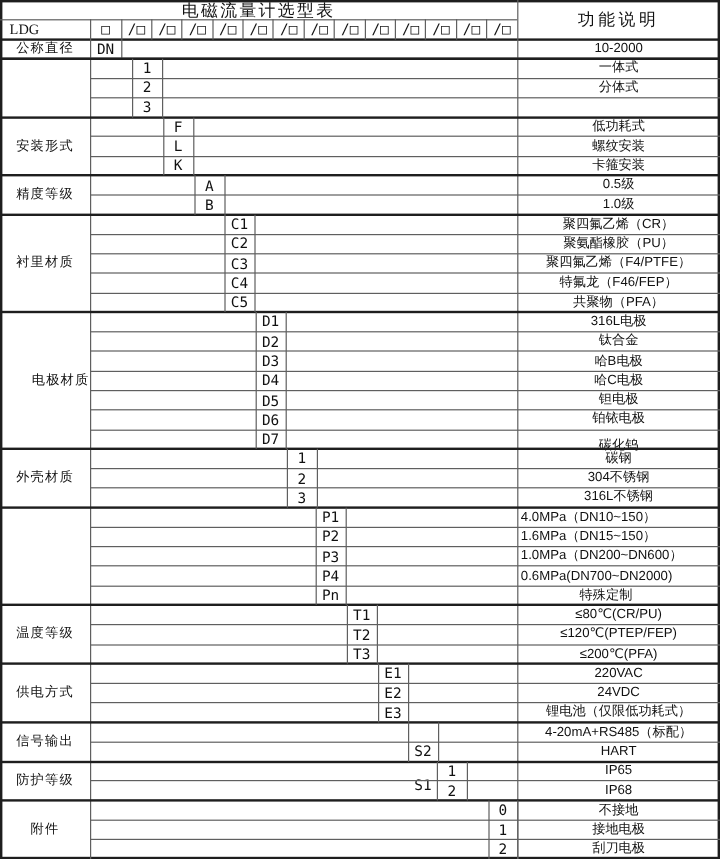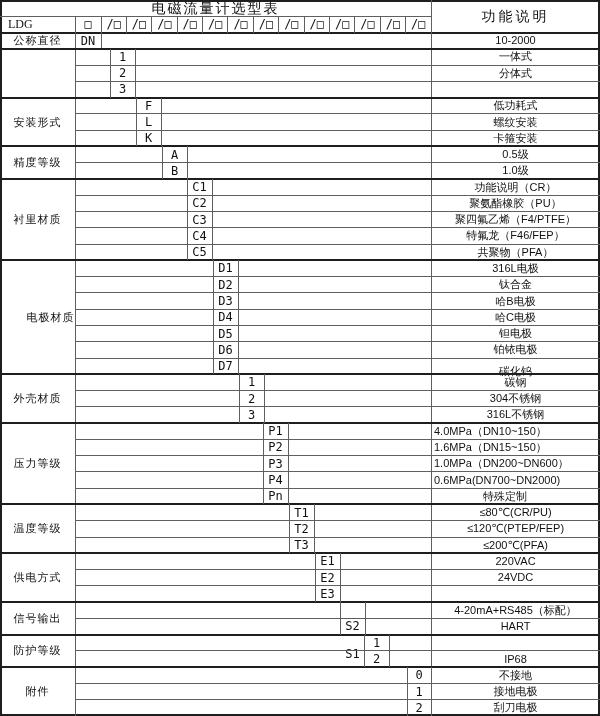--- a/index.html
+++ b/index.html
@@ -101,21 +101,21 @@
     <div class="cell code" style="left: 162px; top: 146.455px; width: 25px; height: 16.2727px;">A</div>
     <div class="cell desc" style="left: 431px; top: 146.455px; width: 169px; height: 16.2727px;">0.5级</div>
     <div class="ln" style="left: 75px; top: 162.227px; width: 525px; height: 1px; background: rgb(95, 95, 95);"></div>
     <div class="cell code" style="left: 162px; top: 162.727px; width: 25px; height: 16.2727px;">B</div>
     <div class="cell desc" style="left: 431px; top: 162.727px; width: 169px; height: 16.2727px;">1.0级</div>
     <div class="ln" style="left: 0px; top: 178px; width: 600px; height: 2px; background: rgb(30, 30, 30);"></div>
     <div class="ln" style="left: 161.5px; top: 146.455px; width: 1px; height: 32.5455px; background: rgb(95, 95, 95);"></div>
     <div class="ln" style="left: 186.5px; top: 146.455px; width: 1px; height: 32.5455px; background: rgb(95, 95, 95);"></div>
     <div class="cell cat" style="left: 0px; top: 179px; width: 75px; height: 81.3636px;">衬里材质</div>
     <div class="cell code" style="left: 187px; top: 179px; width: 25px; height: 16.2727px;">C1</div>
-    <div class="cell desc" style="left: 431px; top: 179px; width: 169px; height: 16.2727px;">功能说明（CR）</div>
+    <div class="cell desc" style="left: 431px; top: 179px; width: 169px; height: 16.2727px;">聚四氟乙烯（CR）</div>
     <div class="ln" style="left: 75px; top: 194.773px; width: 525px; height: 1px; background: rgb(95, 95, 95);"></div>
     <div class="cell code" style="left: 187px; top: 195.273px; width: 25px; height: 16.2727px;">C2</div>
     <div class="cell desc" style="left: 431px; top: 195.273px; width: 169px; height: 16.2727px;">聚氨酯橡胶（PU）</div>
     <div class="ln" style="left: 75px; top: 211.045px; width: 525px; height: 1px; background: rgb(95, 95, 95);"></div>
     <div class="cell code" style="left: 187px; top: 211.545px; width: 25px; height: 16.2727px;">C3</div>
     <div class="cell desc" style="left: 431px; top: 211.545px; width: 169px; height: 16.2727px;">聚四氟乙烯（F4/PTFE）</div>
     <div class="ln" style="left: 75px; top: 227.318px; width: 525px; height: 1px; background: rgb(95, 95, 95);"></div>
     <div class="cell code" style="left: 187px; top: 227.818px; width: 25px; height: 16.2727px;">C4</div>
     <div class="cell desc" style="left: 431px; top: 227.818px; width: 169px; height: 16.2727px;">特氟龙（F46/FEP）</div>
     <div class="ln" style="left: 75px; top: 243.591px; width: 525px; height: 1px; background: rgb(95, 95, 95);"></div>
@@ -153,21 +153,20 @@
     <div class="cell desc" style="left: 431px; top: 374.273px; width: 169px; height: 16.2727px;">碳钢</div>
     <div class="ln" style="left: 75px; top: 390.045px; width: 525px; height: 1px; background: rgb(95, 95, 95);"></div>
     <div class="cell code" style="left: 239px; top: 390.545px; width: 25px; height: 16.2727px;">2</div>
     <div class="cell desc" style="left: 431px; top: 390.545px; width: 169px; height: 16.2727px;">304不锈钢</div>
     <div class="ln" style="left: 75px; top: 406.318px; width: 525px; height: 1px; background: rgb(95, 95, 95);"></div>
     <div class="cell code" style="left: 239px; top: 406.818px; width: 25px; height: 16.2727px;">3</div>
     <div class="cell desc" style="left: 431px; top: 406.818px; width: 169px; height: 16.2727px;">316L不锈钢</div>
     <div class="ln" style="left: 0px; top: 422.091px; width: 600px; height: 2px; background: rgb(30, 30, 30);"></div>
     <div class="ln" style="left: 238.5px; top: 374.273px; width: 1px; height: 48.8182px; background: rgb(95, 95, 95);"></div>
     <div class="ln" style="left: 263.5px; top: 374.273px; width: 1px; height: 48.8182px; background: rgb(95, 95, 95);"></div>
-    <div class="cell cat" style="left: 0px; top: 423.091px; width: 75px; height: 81.3636px;">压力等级</div>
     <div class="cell code" style="left: 263px; top: 423.091px; width: 25px; height: 16.2727px;">P1</div>
     <div class="cell desc left" style="left: 431px; top: 423.091px; width: 169px; height: 16.2727px;">4.0MPa（DN10~150）</div>
     <div class="ln" style="left: 75px; top: 438.864px; width: 525px; height: 1px; background: rgb(95, 95, 95);"></div>
     <div class="cell code" style="left: 263px; top: 439.364px; width: 25px; height: 16.2727px;">P2</div>
     <div class="cell desc left" style="left: 431px; top: 439.364px; width: 169px; height: 16.2727px;">1.6MPa（DN15~150）</div>
     <div class="ln" style="left: 75px; top: 455.136px; width: 525px; height: 1px; background: rgb(95, 95, 95);"></div>
     <div class="cell code" style="left: 263px; top: 455.636px; width: 25px; height: 16.2727px;">P3</div>
     <div class="cell desc left" style="left: 431px; top: 455.636px; width: 169px; height: 16.2727px;">1.0MPa（DN200~DN600）</div>
     <div class="ln" style="left: 75px; top: 471.409px; width: 525px; height: 1px; background: rgb(95, 95, 95);"></div>
     <div class="cell code" style="left: 263px; top: 471.909px; width: 25px; height: 16.2727px;">P4</div>
@@ -191,34 +190,36 @@
     <div class="ln" style="left: 288.5px; top: 504.455px; width: 1px; height: 48.8182px; background: rgb(95, 95, 95);"></div>
     <div class="ln" style="left: 313.5px; top: 504.455px; width: 1px; height: 48.8182px; background: rgb(95, 95, 95);"></div>
     <div class="cell cat" style="left: 0px; top: 553.273px; width: 75px; height: 48.8182px;">供电方式</div>
     <div class="cell code" style="left: 315px; top: 553.273px; width: 25px; height: 16.2727px;">E1</div>
     <div class="cell desc" style="left: 431px; top: 553.273px; width: 169px; height: 16.2727px;">220VAC</div>
     <div class="ln" style="left: 75px; top: 569.045px; width: 525px; height: 1px; background: rgb(95, 95, 95);"></div>
     <div class="cell code" style="left: 315px; top: 569.545px; width: 25px; height: 16.2727px;">E2</div>
     <div class="cell desc" style="left: 431px; top: 569.545px; width: 169px; height: 16.2727px;">24VDC</div>
     <div class="ln" style="left: 75px; top: 585.318px; width: 525px; height: 1px; background: rgb(95, 95, 95);"></div>
     <div class="cell code" style="left: 315px; top: 585.818px; width: 25px; height: 16.2727px;">E3</div>
+    <div class="cell desc" style="left: 431px; top: 585.818px; width: 169px; height: 16.2727px;">锂电池（仅限低功耗式）</div>
     <div class="ln" style="left: 0px; top: 601.091px; width: 600px; height: 2px; background: rgb(30, 30, 30);"></div>
     <div class="ln" style="left: 314.5px; top: 553.273px; width: 1px; height: 48.8182px; background: rgb(95, 95, 95);"></div>
     <div class="ln" style="left: 339.5px; top: 553.273px; width: 1px; height: 48.8182px; background: rgb(95, 95, 95);"></div>
     <div class="cell cat" style="left: 0px; top: 602.091px; width: 75px; height: 32.5455px;">信号输出</div>
     <div class="cell code" style="left: 340px; top: 602.091px; width: 25px; height: 16.2727px; margin-top: 44px;">S1</div>
     <div class="cell desc" style="left: 431px; top: 602.091px; width: 169px; height: 16.2727px;">4-20mA+RS485（标配）</div>
     <div class="ln" style="left: 75px; top: 617.864px; width: 525px; height: 1px; background: rgb(95, 95, 95);"></div>
     <div class="cell code" style="left: 340px; top: 618.364px; width: 25px; height: 16.2727px;">S2</div>
     <div class="cell desc" style="left: 431px; top: 618.364px; width: 169px; height: 16.2727px;">HART</div>
     <div class="ln" style="left: 0px; top: 633.636px; width: 600px; height: 2px; background: rgb(30, 30, 30);"></div>
     <div class="ln" style="left: 339.5px; top: 602.091px; width: 1px; height: 32.5455px; background: rgb(95, 95, 95);"></div>
     <div class="ln" style="left: 364.5px; top: 602.091px; width: 1px; height: 32.5455px; background: rgb(95, 95, 95);"></div>
     <div class="cell cat" style="left: 0px; top: 634.636px; width: 75px; height: 32.5455px;">防护等级</div>
     <div class="cell code" style="left: 364px; top: 634.636px; width: 25px; height: 16.2727px;">1</div>
+    <div class="cell desc" style="left: 431px; top: 634.636px; width: 169px; height: 16.2727px;">IP65</div>
     <div class="ln" style="left: 75px; top: 650.409px; width: 525px; height: 1px; background: rgb(95, 95, 95);"></div>
     <div class="cell code" style="left: 364px; top: 650.909px; width: 25px; height: 16.2727px;">2</div>
     <div class="cell desc" style="left: 431px; top: 650.909px; width: 169px; height: 16.2727px;">IP68</div>
     <div class="ln" style="left: 0px; top: 666.182px; width: 600px; height: 2px; background: rgb(30, 30, 30);"></div>
     <div class="ln" style="left: 363.5px; top: 634.636px; width: 1px; height: 32.5455px; background: rgb(95, 95, 95);"></div>
     <div class="ln" style="left: 388.5px; top: 634.636px; width: 1px; height: 32.5455px; background: rgb(95, 95, 95);"></div>
     <div class="cell cat" style="left: 0px; top: 667.182px; width: 75px; height: 48.8182px;">附件</div>
     <div class="cell code" style="left: 407px; top: 667.182px; width: 24px; height: 16.2727px;">0</div>
     <div class="cell desc" style="left: 431px; top: 667.182px; width: 169px; height: 16.2727px;">不接地</div>
     <div class="ln" style="left: 75px; top: 682.955px; width: 525px; height: 1px; background: rgb(95, 95, 95);"></div>

